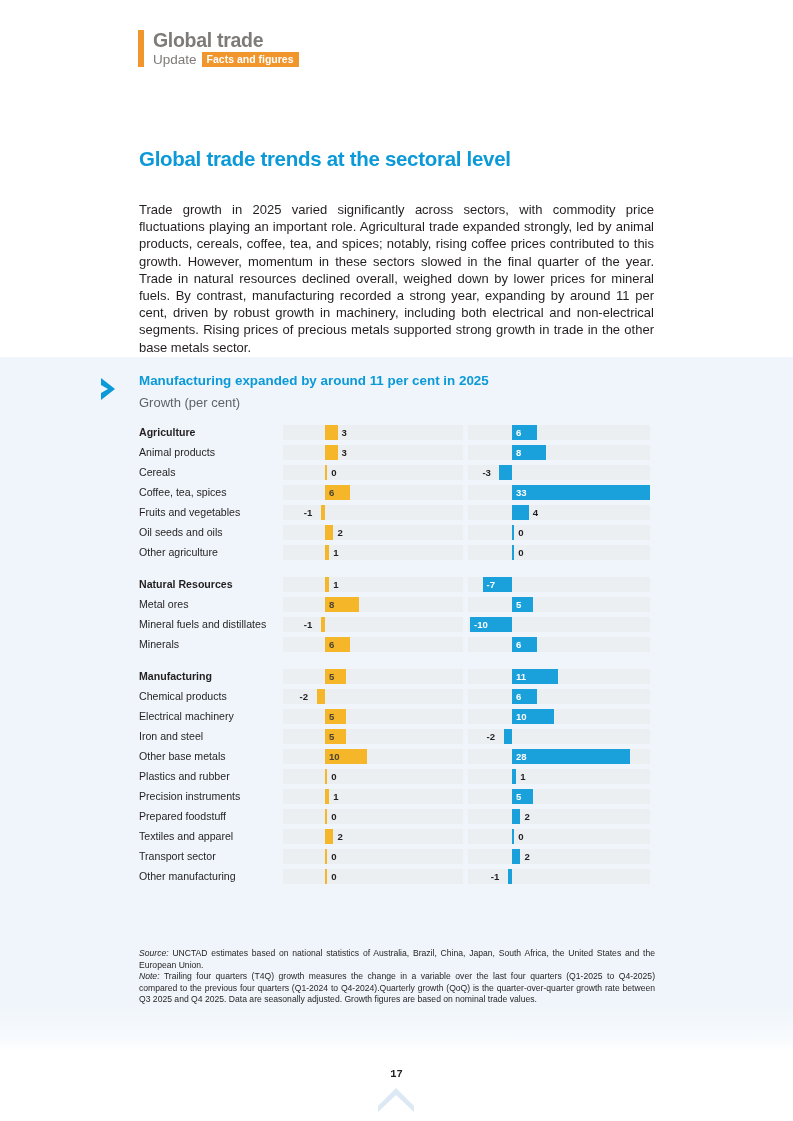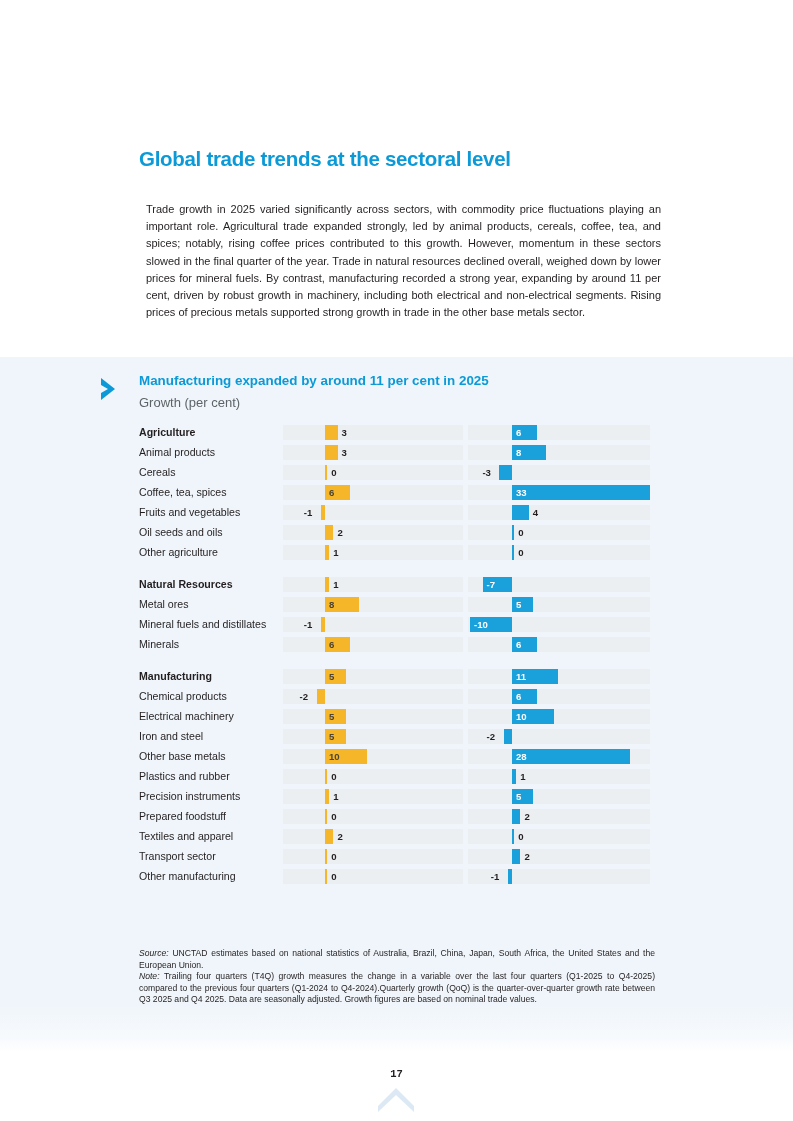--- a/index.html
+++ b/index.html
@@ -82,23 +82,23 @@
     position: absolute;
     left: 139px; top: 147px;
     width: 520px;
     font-size: 20.5px;
     font-weight: bold;
     color: #0b9ad7;
     letter-spacing: -0.3px;
   }
   .intro {
     position: absolute;
-    left: 146px; top: 201px;
+    left: 139px; top: 201px;
     width: 515px;
-    font-size: 11px;
+    font-size: 13px;
     line-height: 17.2px;
     text-align: justify;
     color: #231f20;
   }
 
   
   .chart-band {
     position: absolute;
     left: 0; top: 357px;
     width: 793px; height: 695px;
@@ -215,20 +215,30 @@
   .footer-chevron {
     position: absolute;
     left: 376px; top: 1086px;
     width: 40px; height: 26px;
   }
 </style>
 </head>
 <body>
 
 <div class="page-header">
+  <div class="brand">
+    <div class="brand-accent"></div>
+    <div class="brand-text">
+      <div class="brand-title">Global trade</div>
+      <div class="brand-sub">
+        <span class="brand-update">Update</span>
+        <span class="brand-badge">Facts and figures</span>
+      </div>
+    </div>
+  </div>
 </div>
 
 <div class="headline">Global trade trends at the sectoral level</div>
 <div class="intro">Trade growth in 2025 varied significantly across sectors, with commodity price fluctuations playing an important role. Agricultural trade expanded strongly, led by animal products, cereals, coffee, tea, and spices; notably, rising coffee prices contributed to this growth. However, momentum in these sectors slowed in the final quarter of the year. Trade in natural resources declined overall, weighed down by lower prices for mineral fuels. By contrast, manufacturing recorded a strong year, expanding by around 11 per cent, driven by robust growth in machinery, including both electrical and non-electrical segments. Rising prices of precious metals supported strong growth in trade in the other base metals sector.</div>
 
 <div class="chart-band"></div>
 
 <svg class="chevron-marker" viewBox="0 0 28 28">
   <polygon points="4,3 18,14 4,25 4,18 11,14 4,10" fill="#0b9ad7"></polygon>
 </svg>

